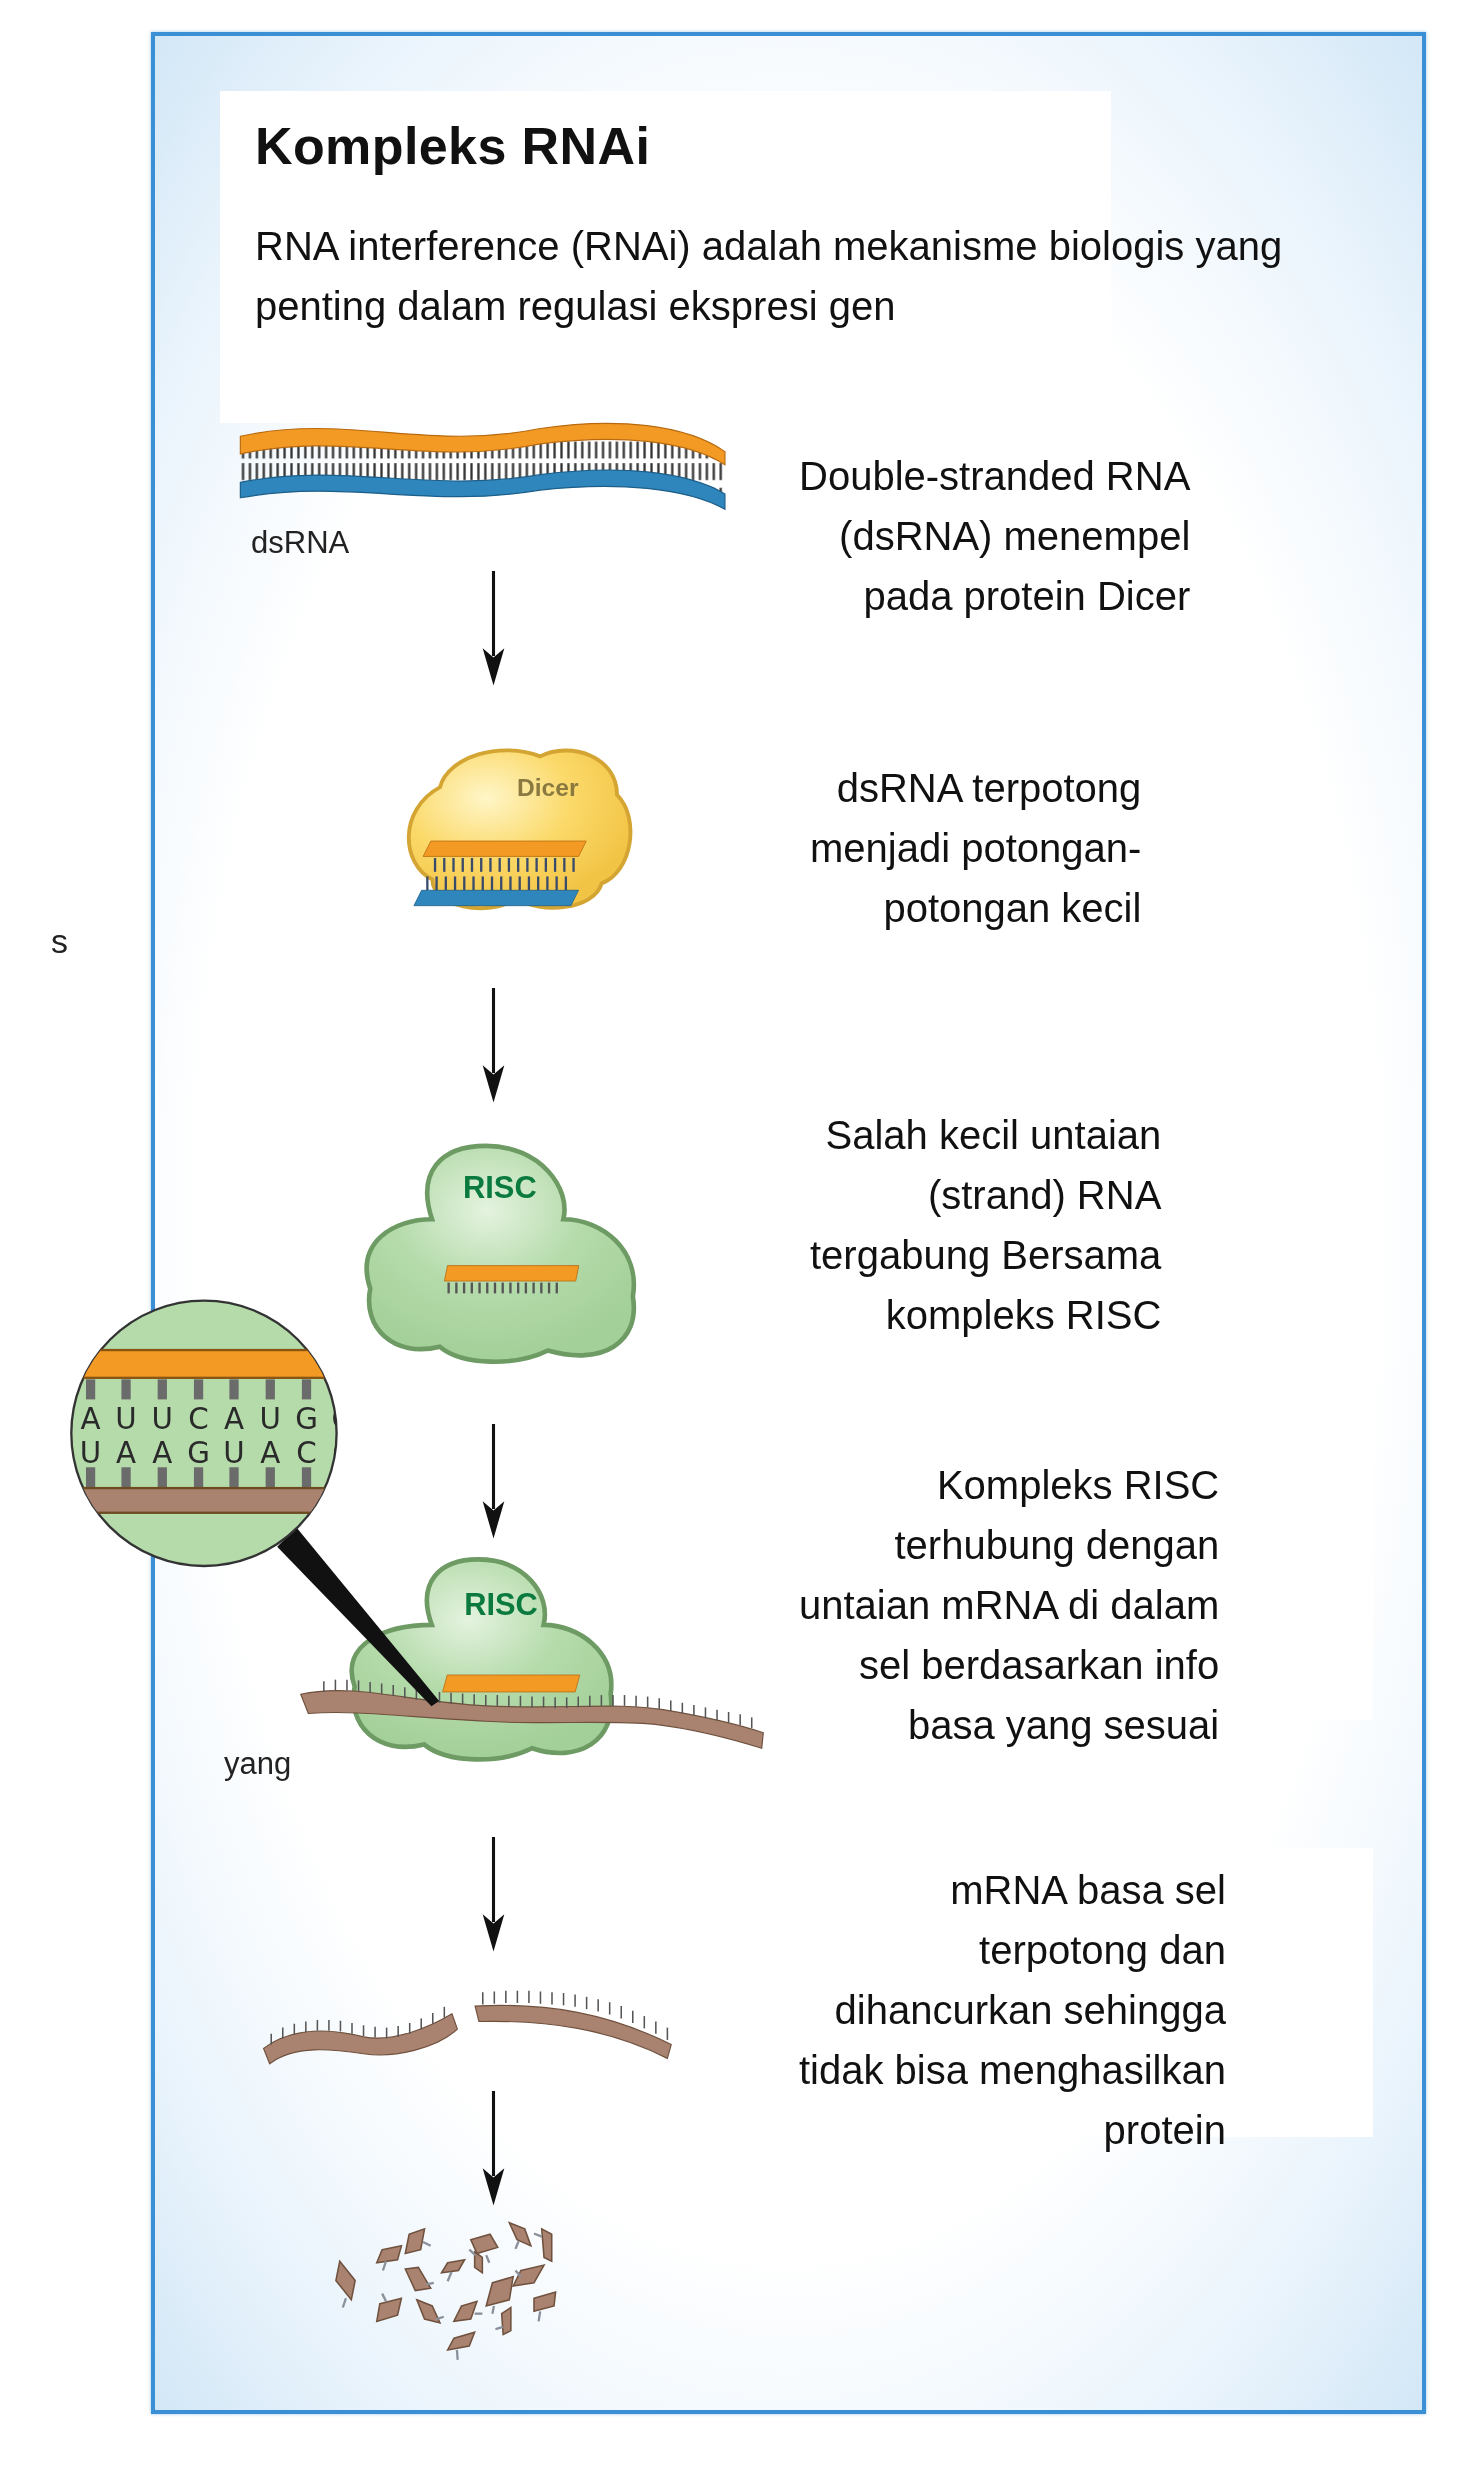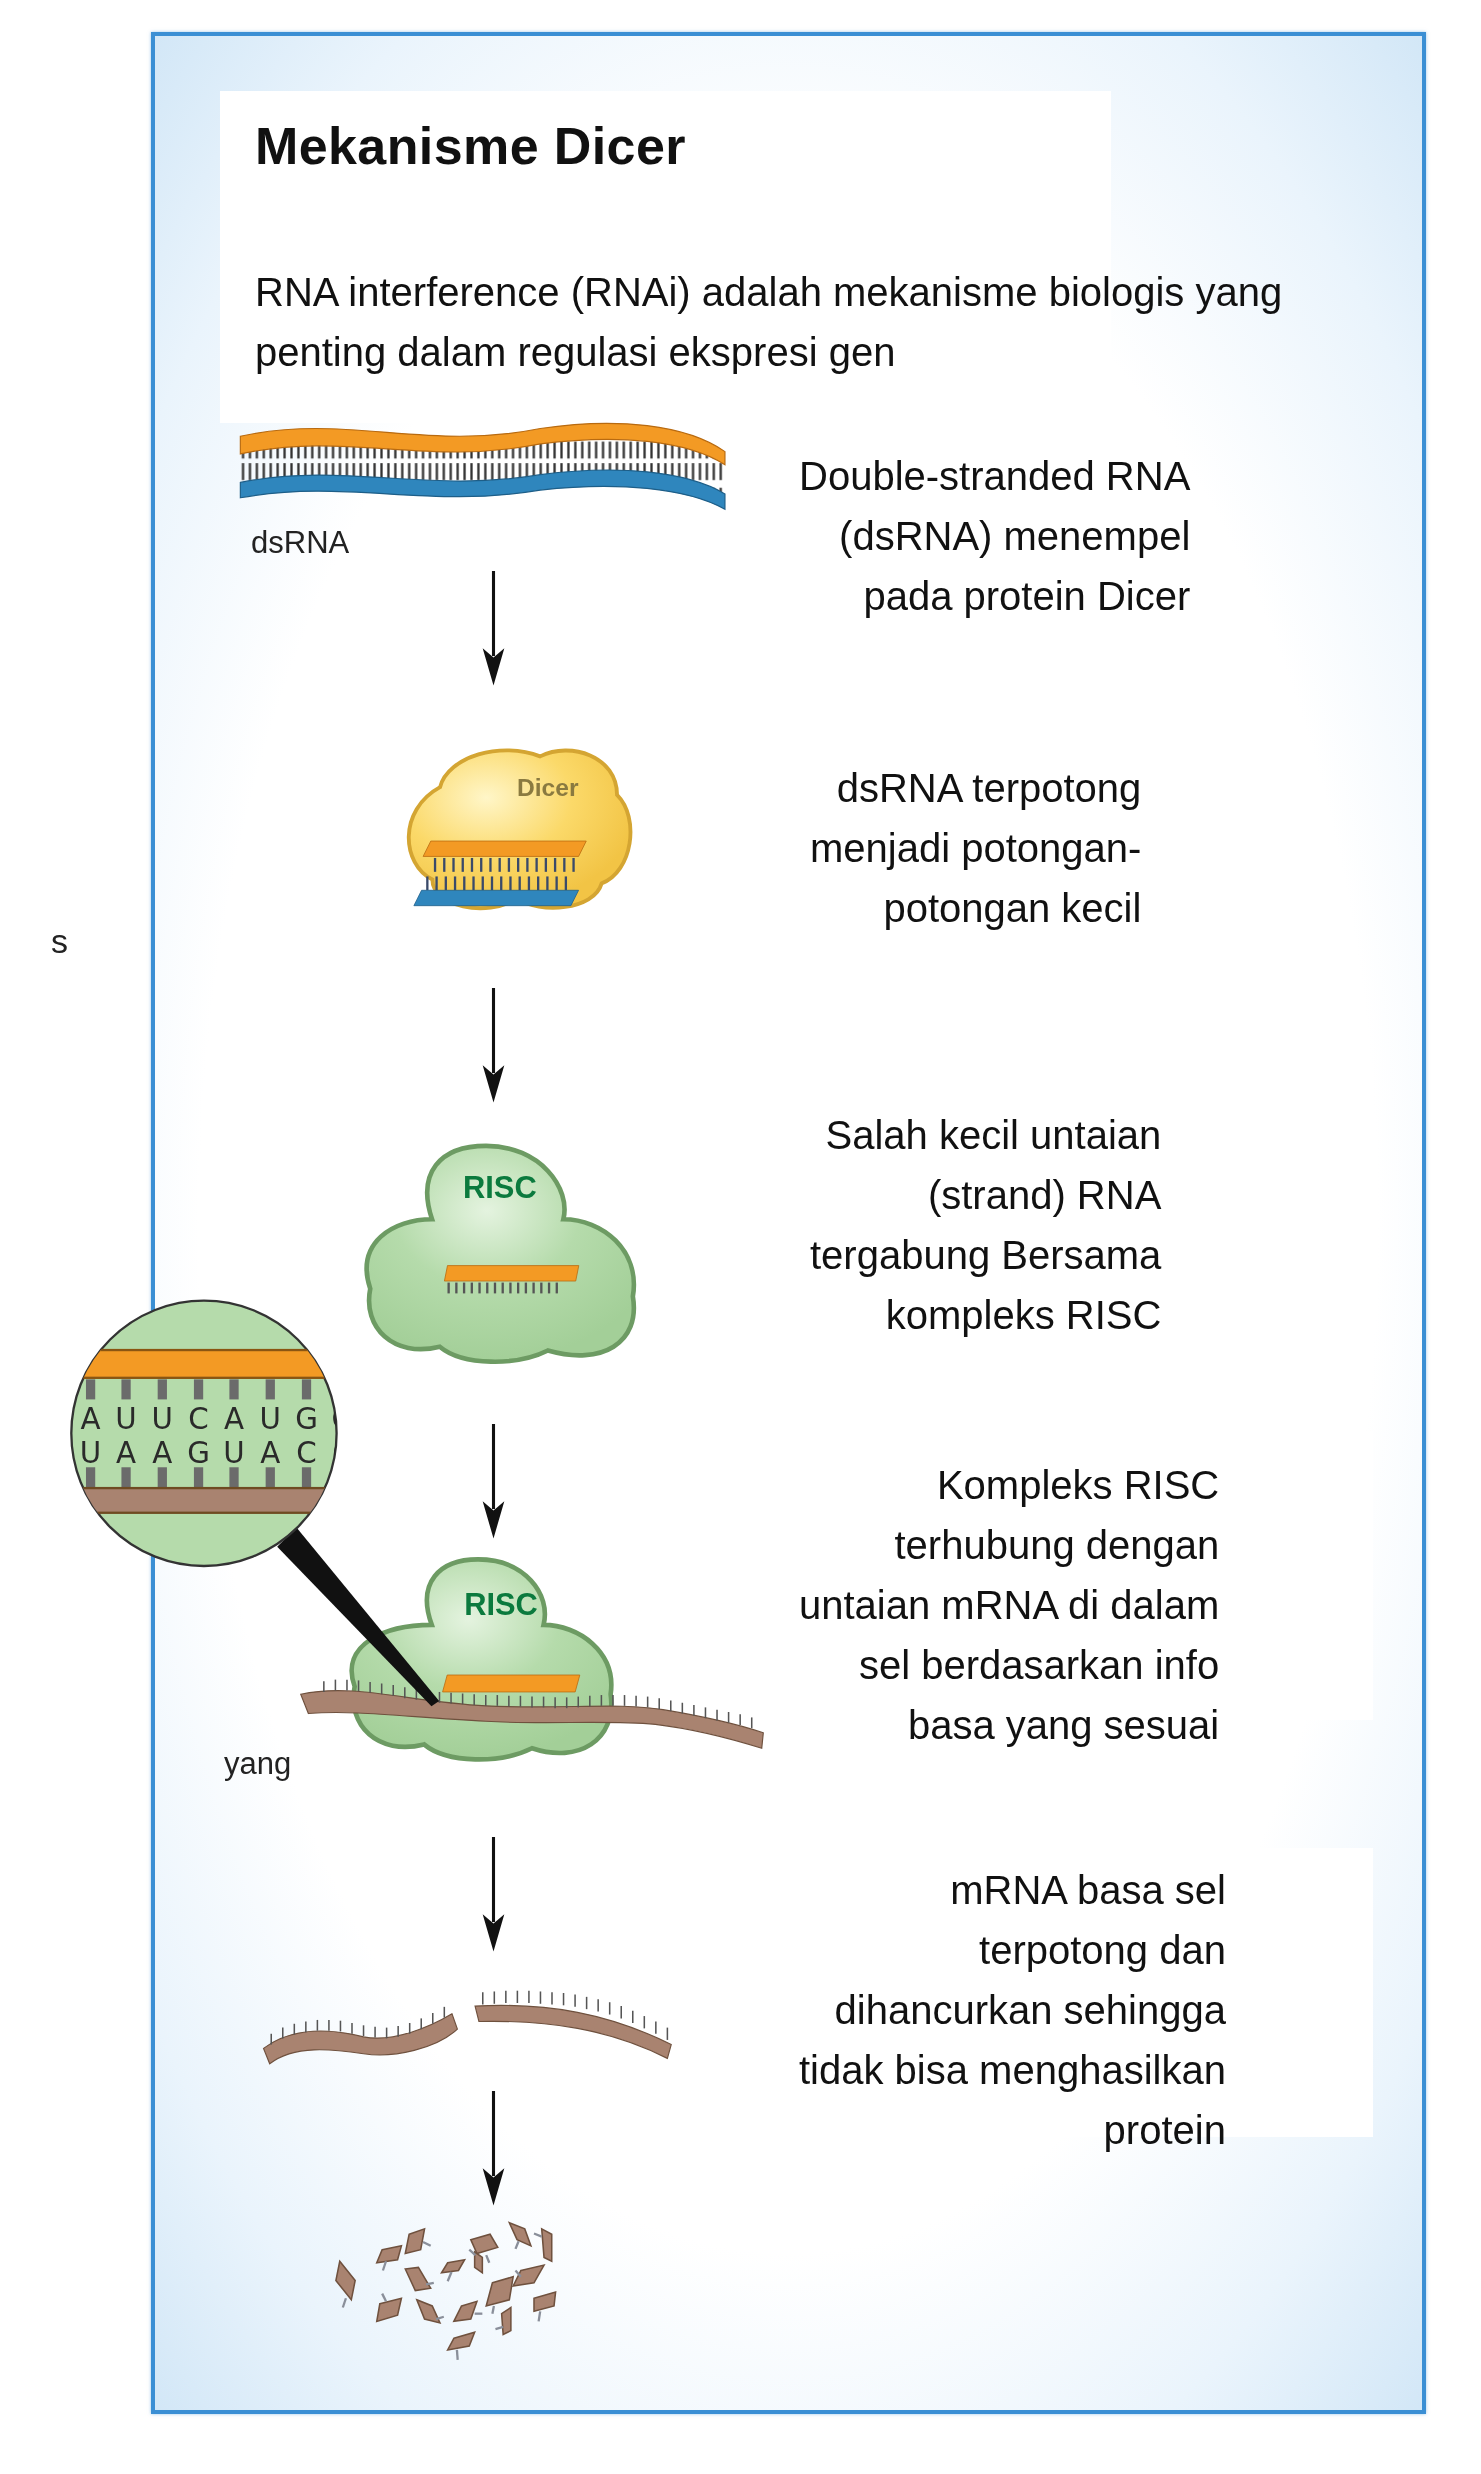--- a/index.html
+++ b/index.html
@@ -6,38 +6,38 @@
   body { width:1482px; height:2475px; position:relative; overflow:hidden;
          font-family:"Liberation Sans", "DejaVu Sans", sans-serif; color:#111; }
   .stray { position:absolute; left:51px; top:922px; font-size:34px; color:#222; }
   .frame { position:absolute; left:151px; top:32px; width:1275px; height:2382px;
            border:4.6px solid #3b8fd4; box-sizing:border-box;
            background:
              radial-gradient(ellipse 75% 70% at 50% 50%, #ffffff 62%, #eaf4fc 82%, #cfe5f6 100%);
            box-shadow: 0 0 3.1px rgba(59,143,212,0.5); }
   .whitebox { position:absolute; background:#ffffff; }
   .title { position:absolute; left:255px; top:116px; font-size:52px; font-weight:bold; letter-spacing:0.4px; }
-  .intro { position:absolute; left:255px; top:216px; width:1034px; font-size:40px; line-height:60px;margin-top:46px; }
+  .intro { position:absolute; left:255px; top:216px; width:1034px; font-size:40px; line-height:60px; }
   .step-text { position:absolute; left:799px; font-size:40px; line-height:60px; white-space:pre-line;text-align:right; }
   .label { position:absolute; font-size:31px; color:#222; }
   svg.fig { position:absolute; overflow:visible; }
   .arrow { position:absolute; }
 </style>
 </head>
 <body>
 
 <span class="stray">s</span>
 
 <div class="frame"></div>
 
 <div class="whitebox" style="left:220px;top:91px;width:891px;height:332px;"></div>
 <div class="whitebox" style="left:787px;top:1431px;width:586px;height:289px;"></div>
 <div class="whitebox" style="left:787px;top:1848px;width:586px;height:289px;"></div>
 
-<div class="title">Mekanisme Dicer</div>
+<div class="title">Kompleks RNAi</div>
 <div class="intro">RNA interference (RNAi) adalah mekanisme biologis yang penting dalam regulasi ekspresi gen</div>
 
 <svg class="fig" style="left:232px;top:417px;" width="509" height="100" viewBox="0 0 660 130">
   <defs>
     <pattern id="teeth" width="9" height="60" patternUnits="userSpaceOnUse">
       <rect x="3" y="0" width="3" height="22" fill="#333"></rect>
       <rect x="3" y="32" width="3" height="22" fill="#333"></rect>
     </pattern>
   </defs>
   <path d="M10,45 C150,10 250,60 400,35 C500,20 580,25 640,60 L640,100 C580,70 500,65 400,75 C250,100 150,60 10,85 Z" fill="url(#teeth)"></path>

